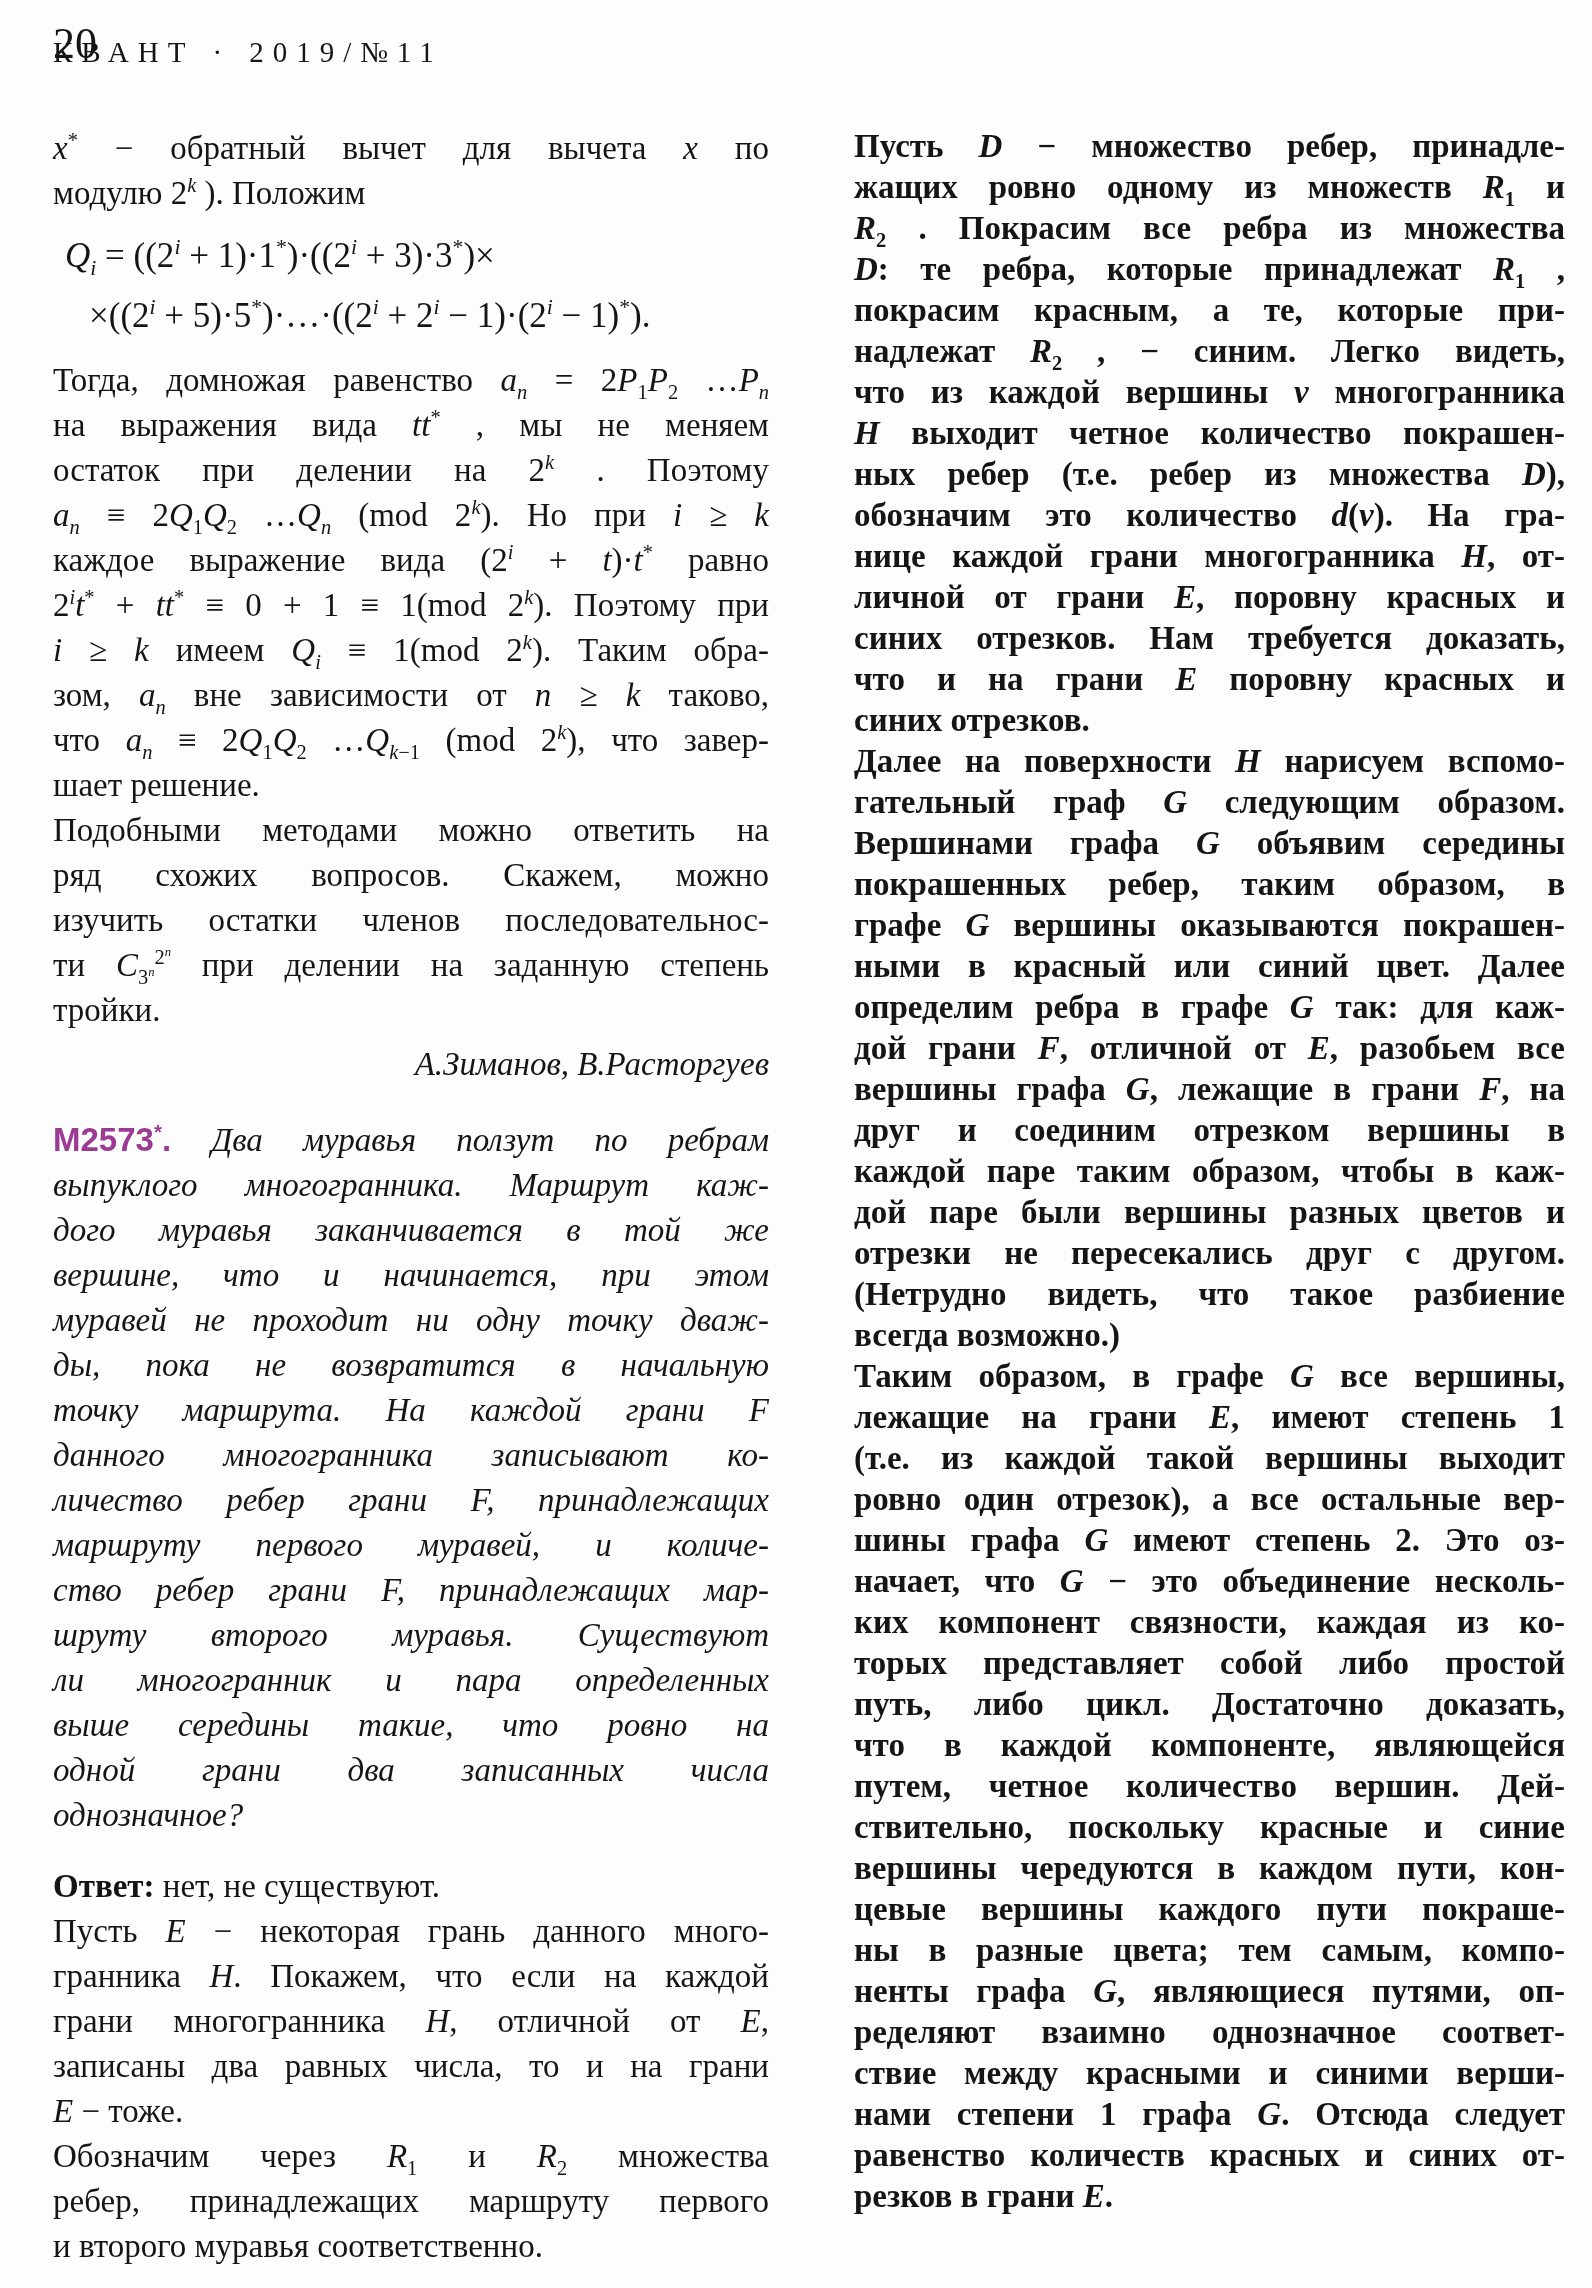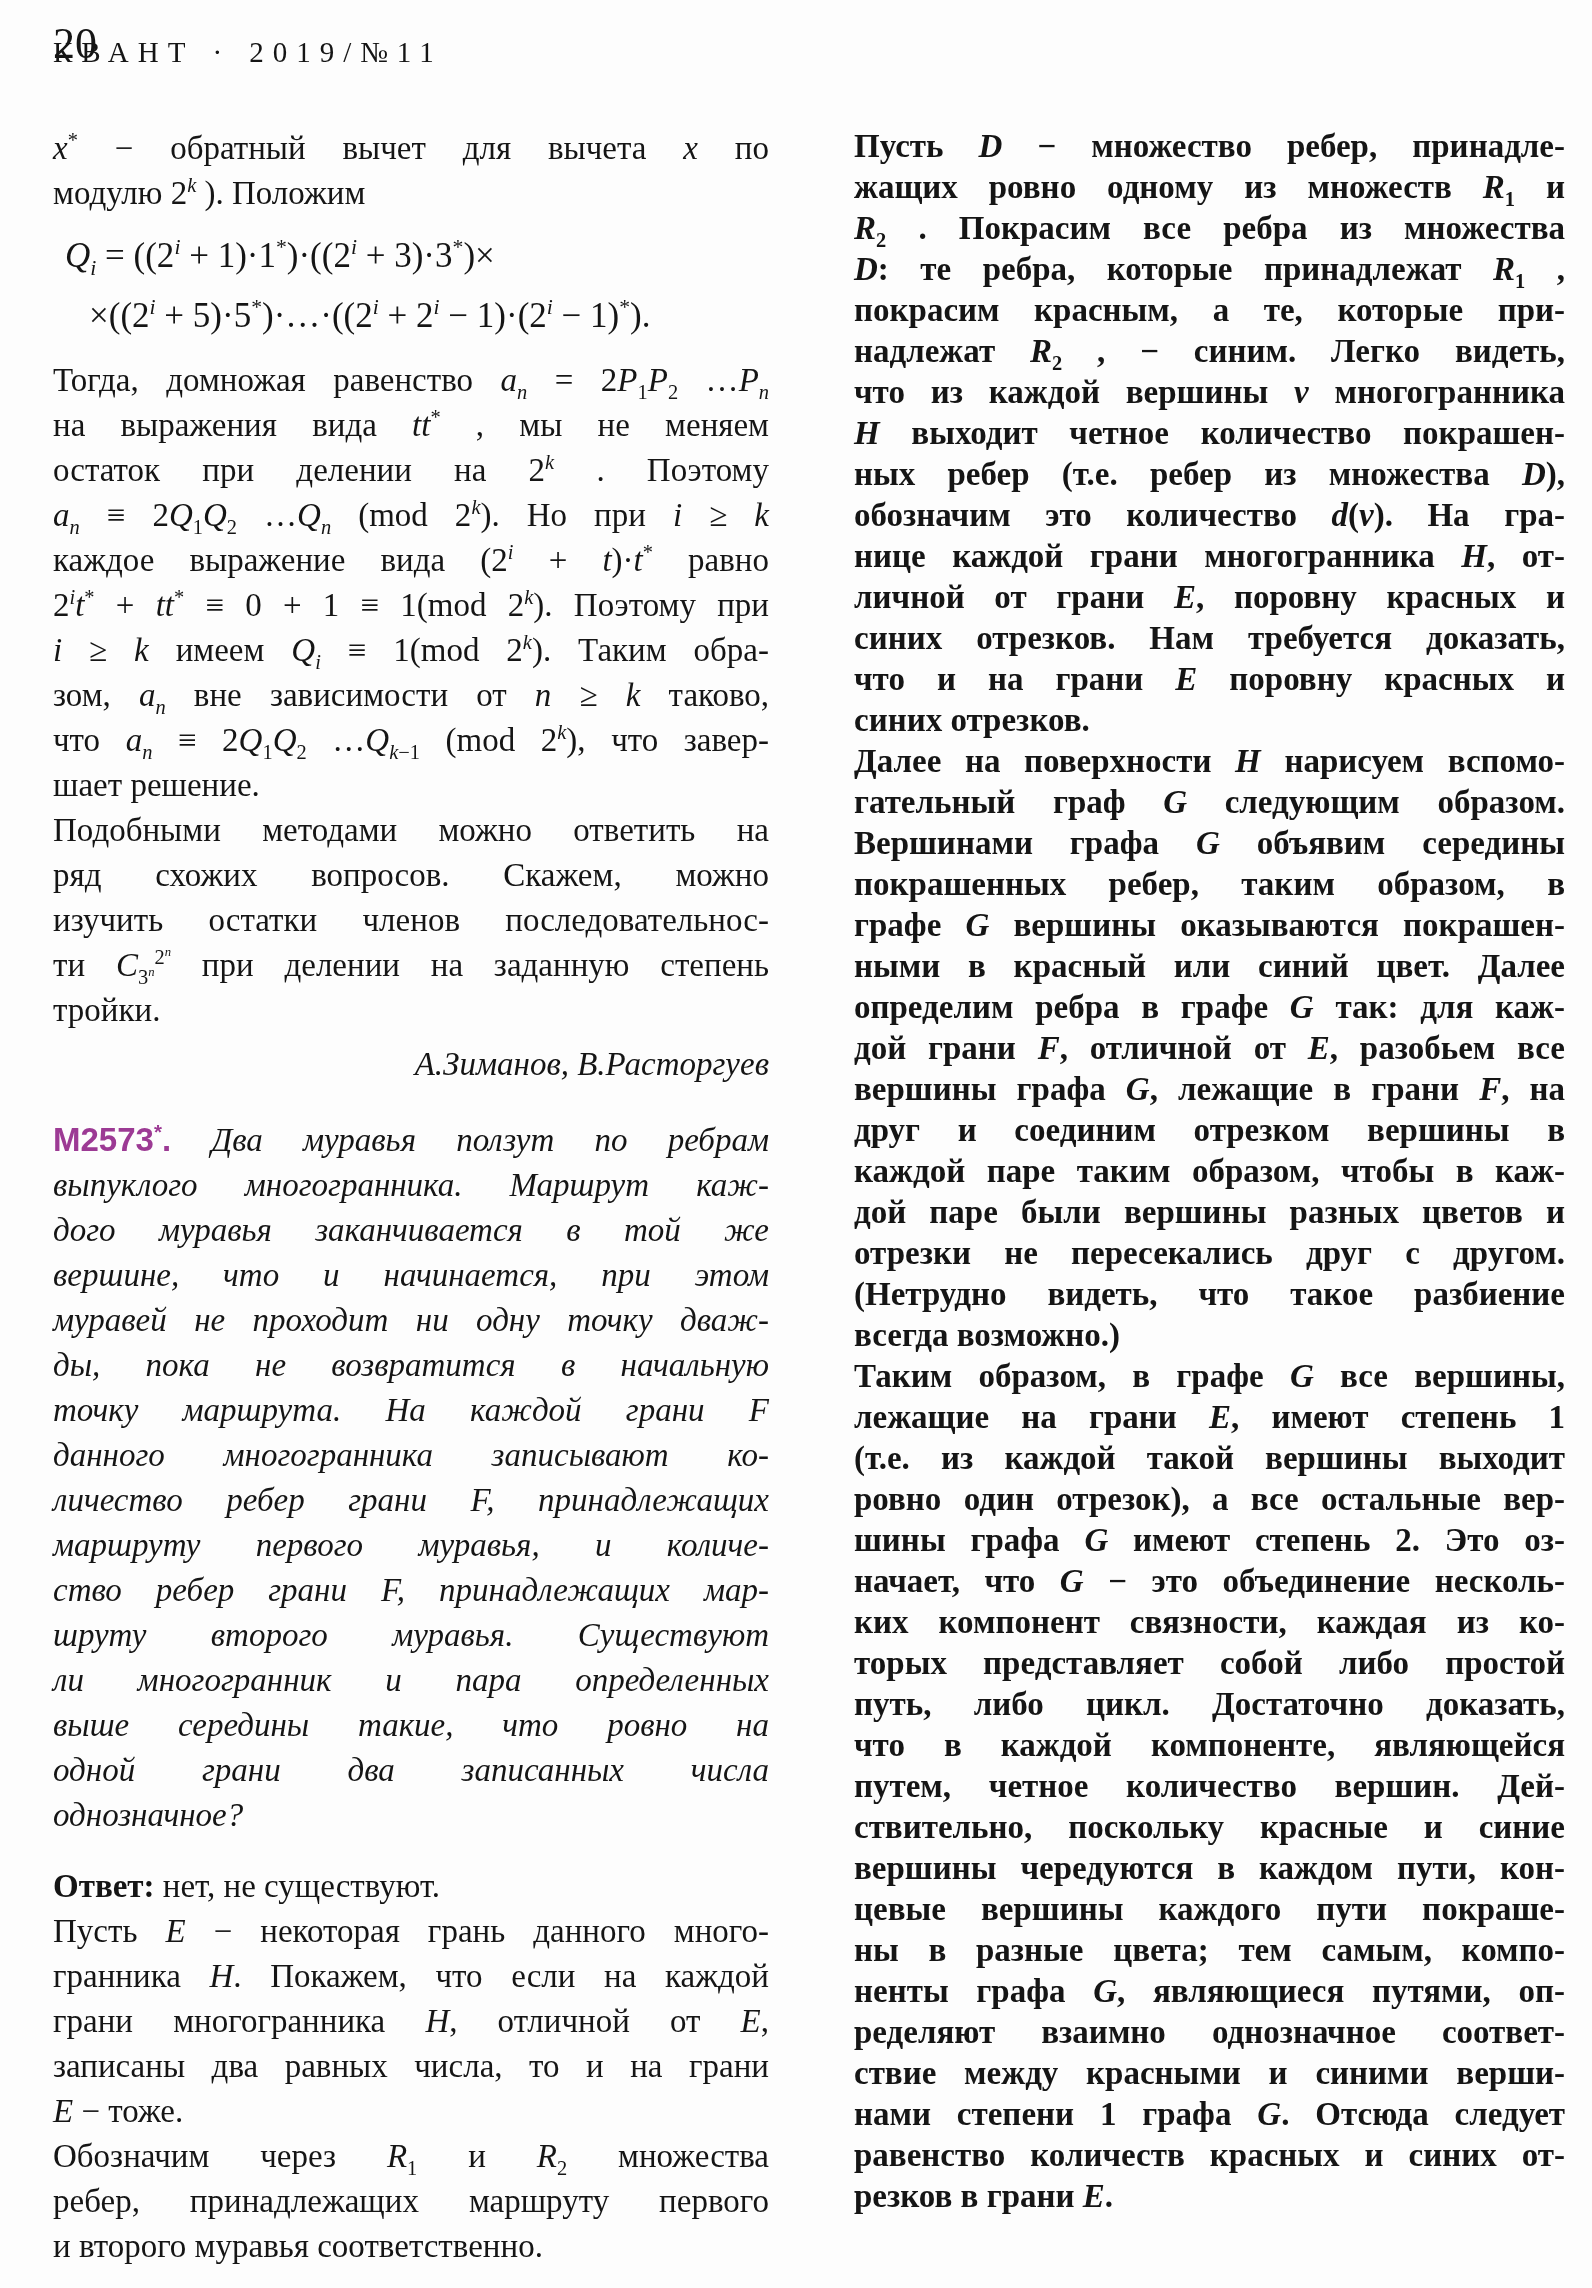--- a/index.html
+++ b/index.html
@@ -76,21 +76,21 @@
         <div class="block block--problem">
           <div class="line"><span class="mag">М2573<sup>*</sup>.</span> <i>Два муравья ползут по ребрам</i></div>
           <div class="line"><i>выпуклого многогранника. Маршрут каж-</i></div>
           <div class="line"><i>дого муравья заканчивается в той же</i></div>
           <div class="line"><i>вершине, что и начинается, при этом</i></div>
           <div class="line"><i>муравей не проходит ни одну точку дваж-</i></div>
           <div class="line"><i>ды, пока не возвратится в начальную</i></div>
           <div class="line"><i>точку маршрута. На каждой грани F</i></div>
           <div class="line"><i>данного многогранника записывают ко-</i></div>
           <div class="line"><i>личество ребер грани F, принадлежащих</i></div>
-          <div class="line"><i>маршруту первого муравья, и количе-</i></div>
+          <div class="line"><i>маршруту первого муравей, и количе-</i></div>
           <div class="line"><i>ство ребер грани F, принадлежащих мар-</i></div>
           <div class="line"><i>шруту второго муравья. Существуют</i></div>
           <div class="line"><i>ли многогранник и пара определенных</i></div>
           <div class="line"><i>выше середины такие, что ровно на</i></div>
           <div class="line"><i>одной грани два записанных числа</i></div>
           <div class="line line--last"><i>однозначное?</i></div>
         </div>
         <div class="block block--answer">
           <div class="line line--last"><b>Ответ:</b> нет, не существуют.</div>
         </div>

